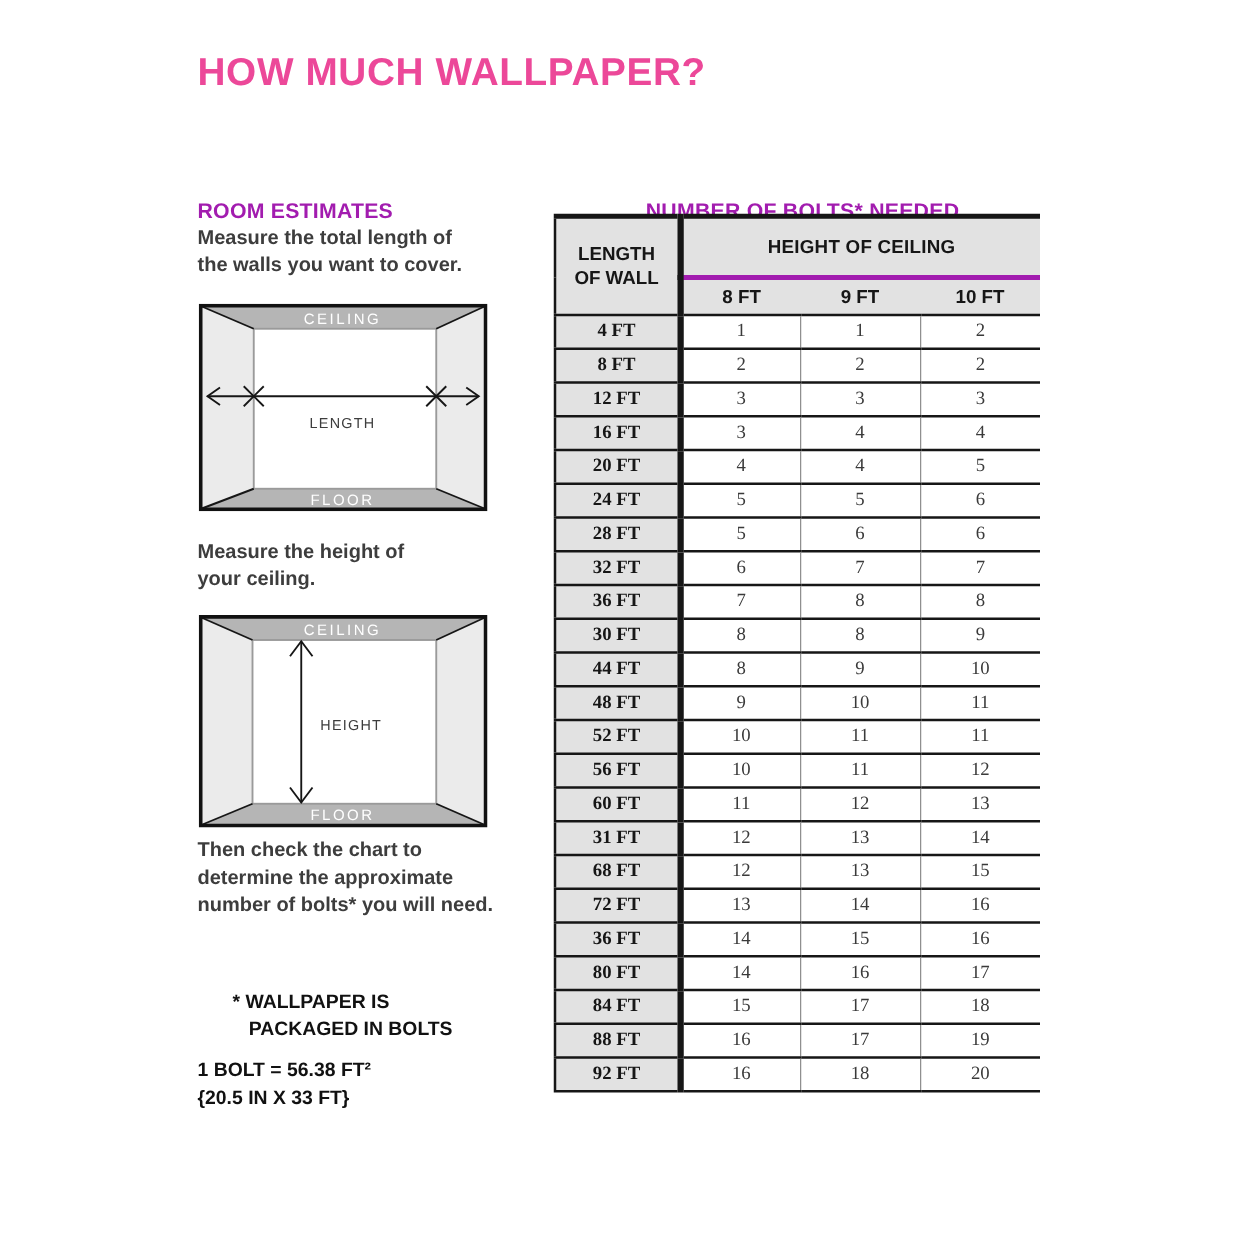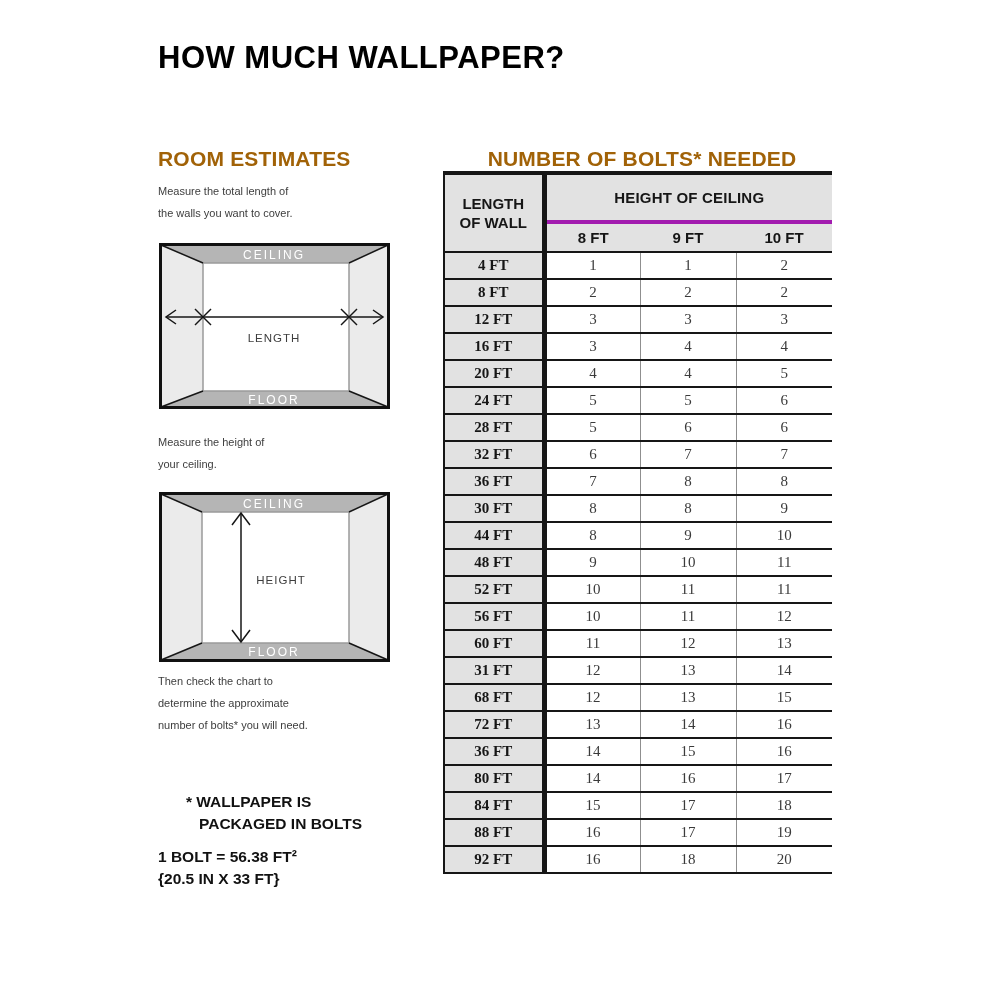--- a/index.html
+++ b/index.html
@@ -2,31 +2,31 @@
 <html><head>
 <meta charset="utf-8">
 <style>
   html, body { margin: 0; padding: 0; background: #ffffff; }
   .canvas {
     position: relative; width: 1000px; height: 1000px; background: #ffffff;
     font-family: "Liberation Sans", sans-serif; overflow: hidden;
   }
   .page-title {
     position: absolute; left: 158px; top: 40px;
-    font-size: 31px; font-weight: bold; letter-spacing: 0.5px; color: #000000;
+    font-size: 31px; font-weight: bold; letter-spacing: 0.5px; color: #ec4899;
   }
   .section-heading {
-    position: absolute; font-size: 21px; font-weight: bold;
-    letter-spacing: 0.2px; color: #a16207;
+    position: absolute; font-size: 17px; font-weight: bold;
+    letter-spacing: 0.2px; color: #a21caf; margin-top: 12px;
   }
   #room-estimates-heading { left: 158px; top: 147px; }
   #table-heading { left: 443px; top: 147px; width: 398px; text-align: center; }
   .step {
-    position: absolute; left: 158px; font-size: 11px; color: #3d3d3d;
-    line-height: 22px; white-space: pre-line;
+    position: absolute; left: 158px; font-size: 16px; color: #3d3d3d;
+    line-height: 22px; white-space: pre-line; font-weight: bold;
   }
   #step1 { top: 180px; }
   #step2 { top: 431px; }
   #step3 { top: 670px; }
   .diagram { position: absolute; left: 159px; }
   #length-diagram { top: 243px; }
   #height-diagram { top: 492px; }
   .diagram text { font-family: "Liberation Sans", sans-serif; }
   .surface-label { font-size: 12px; letter-spacing: 2px; fill: #ffffff; }
   .measure-label { font-size: 11.5px; letter-spacing: 1px; fill: #3d3d3d; }

